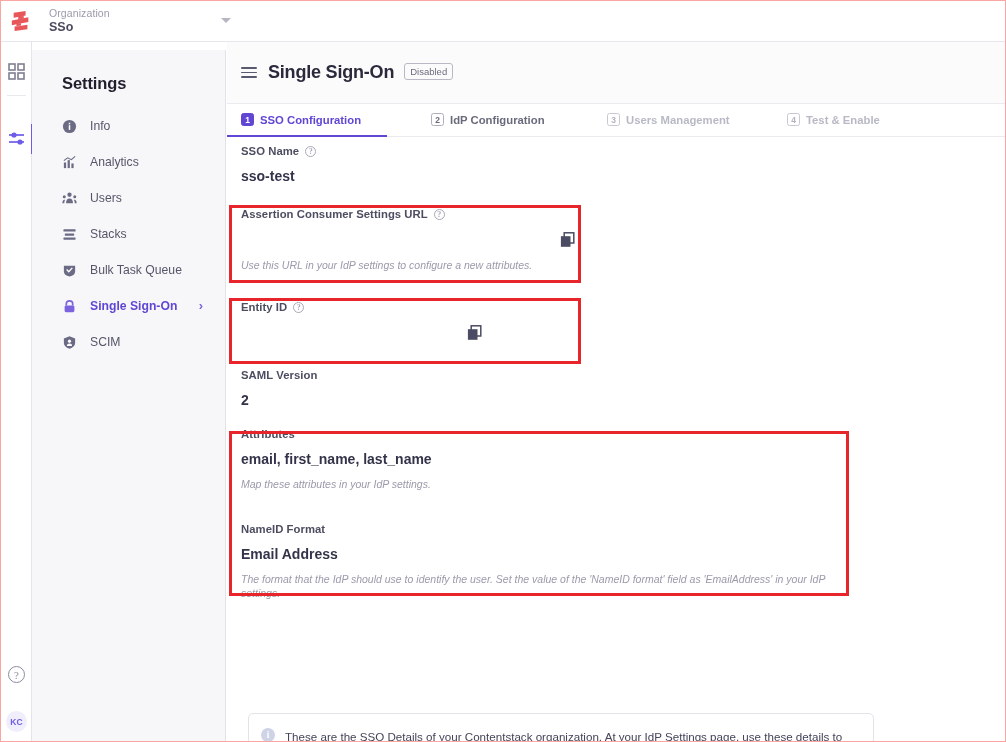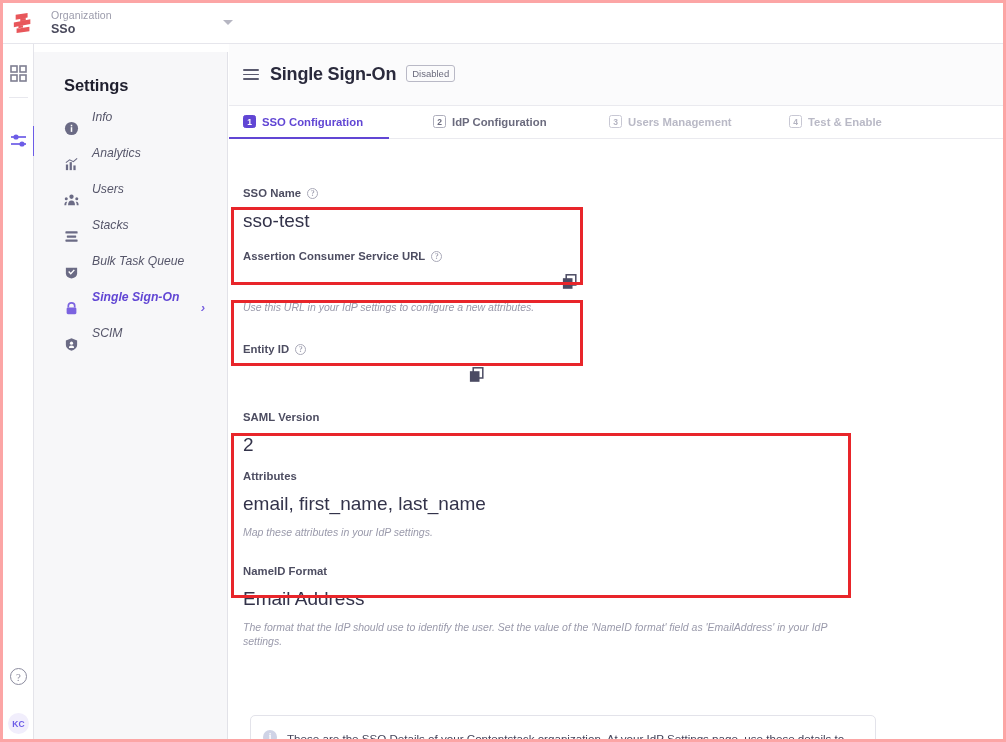--- a/index.html
+++ b/index.html
@@ -7,21 +7,21 @@
     margin: 0; padding: 0;
     background: #ffffff;
     font-family: "Liberation Sans", sans-serif;
   }
   #root {
     position: relative;
     width: 1006px;
     height: 742px;
     overflow: hidden;
     background: #ffffff;
-    border: 3px solid #fca5a5;
+    border: 1px solid #fca5a5;
   }
 
   
   .topbar {
     position: absolute;
     left: 0; top: 0;
     width: 1004px; height: 41px;
     background: #ffffff;
     border-bottom: 1px solid #e6e6ec;
     display: flex;
@@ -106,27 +106,26 @@
     border-right: 1px solid #e2e2e8;
   }
   .settings-title {
     font-size: 16.5px; font-weight: bold; color: #1f1f2e;
     padding: 24px 0 0 30px;
     letter-spacing: -.1px;
   }
   .nav-list { margin-top: 15px; }
   .nav-item {
     height: 36px;
-    display: flex; 
+    display: flex; align-items: center;
     padding-left: 30px;
     font-size: 12.2px;
     color: #56566a;
     cursor: pointer;
     position: relative;
-    font-style: italic;
   }
   .nav-item .nv-icon {
     width: 20px; display: flex; align-items: center; justify-content: flex-start;
     margin-right: 8px; flex: 0 0 20px;
   }
   .nav-item.active { color: #6146d4; font-weight: bold; }
   .nav-chevron {
     position: absolute; right: 22px; top: 11px;
     color: #7b63e0; font-size: 13px; line-height: 13px;
   }
@@ -206,32 +205,31 @@
 
   
   .form-body {
     padding: 12px 0 0 14px;
     position: relative;
   }
   .field-label {
     font-size: 11.3px; font-weight: bold; color: #4d4d61;
     display: flex; align-items: center;
     letter-spacing: .05px;
-    margin-top: 40px;
   }
   .qmark {
     width: 11px; height: 11px; border-radius: 50%;
     border: 1px solid #a9a9b8; color: #a9a9b8;
     font-size: 8px; line-height: 9px;
     display: inline-flex; align-items: center; justify-content: center;
     margin-left: 6px; cursor: pointer;
     font-family: "Liberation Serif", serif;
   }
   .field-value {
-    font-size: 19px; color: #33334a; margin-top: 11px;
+    font-size: 14px; color: #33334a; margin-top: 11px; font-weight: bold;
   }
   .field-hint {
     font-size: 10.5px; color: #9a9aab; font-style: italic; line-height: 14px;
   }
   .copy-row {
     height: 38px; position: relative;
   }
   .copy-icon {
     position: absolute; cursor: pointer;
   }
@@ -436,21 +434,21 @@
       <div class="block" style="top:8px;">
         <div class="field-label">
           <span>SSO Name</span>
           <span class="qmark">?</span>
         </div>
         <div class="field-value">sso-test</div>
       </div>
 
       <div class="block" style="top:71px; width:346px;">
         <div class="field-label">
-          <span>Assertion Consumer Service URL</span>
+          <span>Assertion Consumer Settings URL</span>
           <span class="qmark">?</span>
         </div>
         <div class="copy-row">
           <span class="field-value"></span>
           <span class="copy-icon" style="right:12px; top:12px;">
             <svg width="15" height="16" viewBox="0 0 15 16">
               <rect x="4.2" y="0.8" width="9.6" height="10.2" fill="none" stroke="#4b4b63" stroke-width="1.5"></rect>
               <rect x="0.9" y="4.2" width="9.6" height="10.6" fill="#4b4b63"></rect>
             </svg>
           </span>

